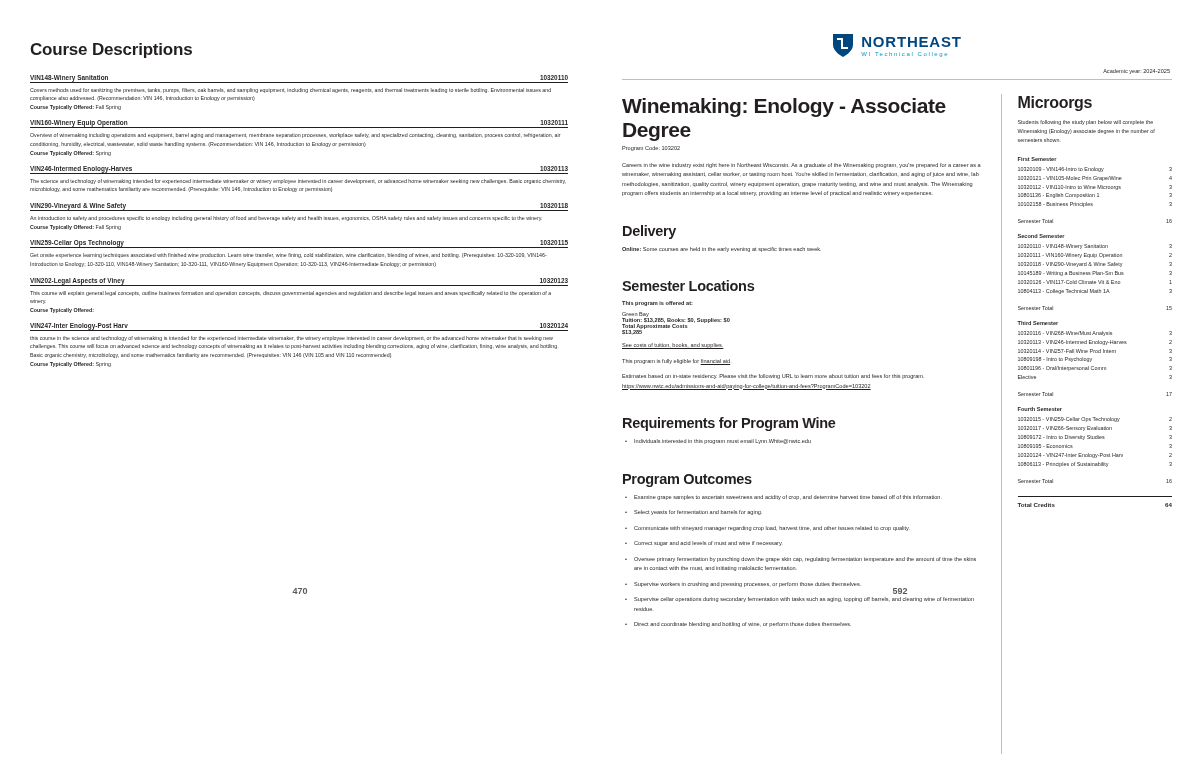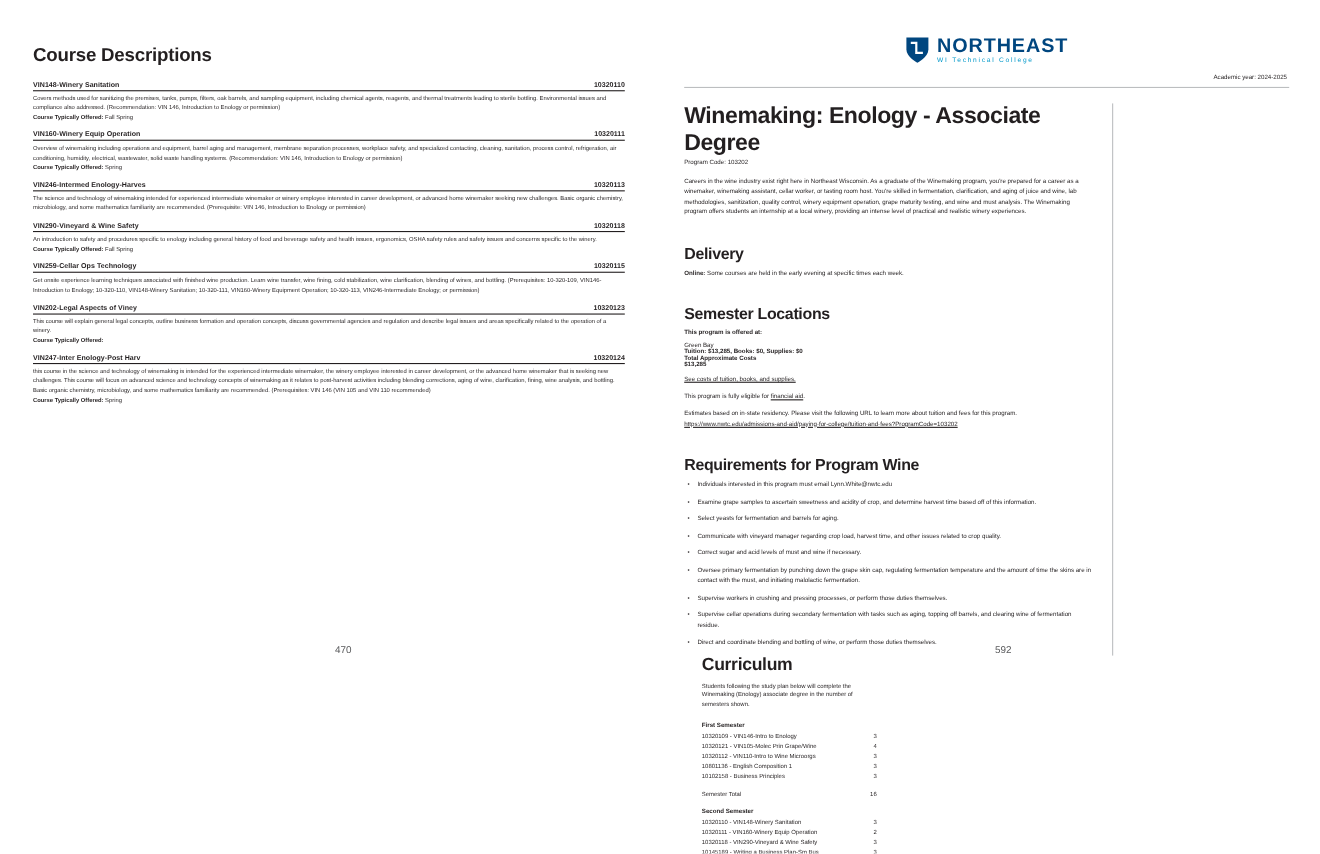--- a/index.html
+++ b/index.html
@@ -10,22 +10,22 @@
     font-family:"Liberation Sans", sans-serif;
     color:#231f20;
     overflow:hidden;
   }
   .spread { display:flex; width:1200px; height:776px; }
   .page { position:relative; height:620px; }
   .page-left { width:600px; padding:40px 32px 0 30px; }
   .page-right { width:600px; padding:24px 28px 0 22px; }
 
   .page-num {
-    position:absolute; bottom:24px; width:100%; left:12px;
-    text-align:center; font-size:9px; color:#58595b;
+    position:absolute; bottom:24px; width:100%; left:0;
+    text-align:center; font-size:9px; color:#58595b;font-weight:bold;
   }
   .page-left .page-num { text-align:center; }
 
   
   h1.section-title {
     font-size:17px; font-weight:bold; letter-spacing:-0.2px;
     margin:0 0 14px 0; color:#231f20;
   }
   .course {
     margin-bottom:9px;
@@ -35,31 +35,31 @@
     border-bottom:0.8px solid #231f20;
     padding-bottom:1px; margin-bottom:3px;
   }
   .course-name { font-size:6.4px; font-weight:bold; letter-spacing:0.05px; }
   .course-code { font-size:6.4px; font-weight:bold; }
   .course-desc { font-size:5.3px; line-height:1.55; color:#231f20; }
   .course-offered { font-size:5.3px; font-weight:bold; margin-top:2px; }
   .course-offered span { font-weight:normal; }
 
   
-  .rp-inner { display:flex; height:660px;flex-direction:column; }
+  .rp-inner { display:flex; height:660px; }
   .rp-main { width:390px; padding-right:18px; border-right:0.8px solid #bcbec0; }
   .rp-side { width:175px; padding-left:16px; }
 
   .logo-wrap {
     display:flex; justify-content:center; align-items:center;
     gap:7px; margin:8px 0 10px 0;
   }
   .logo-mark { width:22px; height:26px; }
   .logo-text { line-height:1; }
-  .logo-main { font-size:18px; font-weight:bold; color:#00467f; letter-spacing:0.8px; }
+  .logo-main { font-size:15px; font-weight:bold; color:#00467f; letter-spacing:0.8px; }
   .logo-sub { font-size:6px; color:#0098c9; letter-spacing:1.6px; margin-top:2px; }
 
   .acad-year {
     text-align:right; font-size:5.6px; color:#231f20;
     margin-bottom:5px; padding-right:2px;
   }
   .rule-top { border-top:0.8px solid #bcbec0; margin-bottom:14px; }
 
   h2.prog-title {
     font-size:21px; font-weight:bold; margin:0 0 3px 0; letter-spacing:-0.4px;
@@ -211,34 +211,35 @@
         <div class="small mt6"><a class="link" href="#">See costs of tuition, books, and supplies.</a></div>
         <div class="small mt6"><span>This program is fully eligible for </span><a class="link" href="#">financial aid</a><span>.</span></div>
         <div class="small mt6">Estimates based on in-state residency. Please visit the following URL to learn more about tuition and fees for this program.</div>
         <div class="small"><a class="link" href="#">https://www.nwtc.edu/admissions-and-aid/paying-for-college/tuition-and-fees?ProgramCode=103202</a></div>
 
         <h3 class="h-sec">Requirements for Program Wine</h3>
         <ul class="bullets">
           <li>Individuals interested in this program must email Lynn.White@nwtc.edu</li>
         </ul>
 
+        <h3 class="h-sec">Program Outcomes</h3>
         <ul class="bullets">
           <li>Examine grape samples to ascertain sweetness and acidity of crop, and determine harvest time based off of this information.</li>
           <li>Select yeasts for fermentation and barrels for aging.</li>
           <li>Communicate with vineyard manager regarding crop load, harvest time, and other issues related to crop quality.</li>
           <li>Correct sugar and acid levels of must and wine if necessary.</li>
           <li>Oversee primary fermentation by punching down the grape skin cap, regulating fermentation temperature and the amount of time the skins are in contact with the must, and initiating malolactic fermentation.</li>
           <li>Supervise workers in crushing and pressing processes, or perform those duties themselves.</li>
           <li>Supervise cellar operations during secondary fermentation with tasks such as aging, topping off barrels, and clearing wine of fermentation residue.</li>
           <li>Direct and coordinate blending and bottling of wine, or perform those duties themselves.</li>
         </ul>
       </div>
 
       <div class="rp-side">
-        <h3 class="curr-title">Curriculum</h3>
+        <h3 class="curr-title">Microorgs</h3>
         <div class="curr-intro">Students following the study plan below will complete the Winemaking (Enology) associate degree in the number of semesters shown.</div>
 
         <div class="sem-name">First Semester</div>
         <div class="crow">
             <span>10320109 - VIN146-Intro to Enology</span>
             <span class="cr">3</span>
           </div>
         <div class="crow">
             <span>10320121 - VIN105-Molec Prin Grape/Wine</span>
             <span class="cr">4</span>

